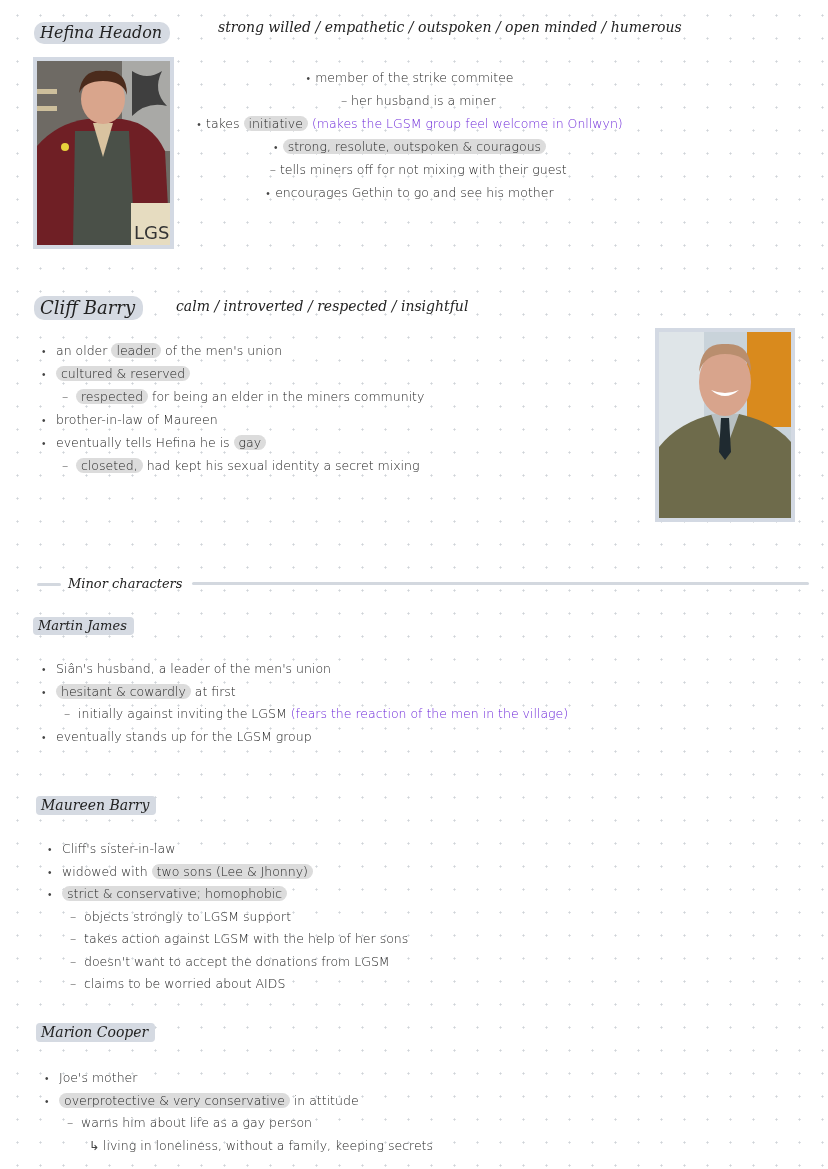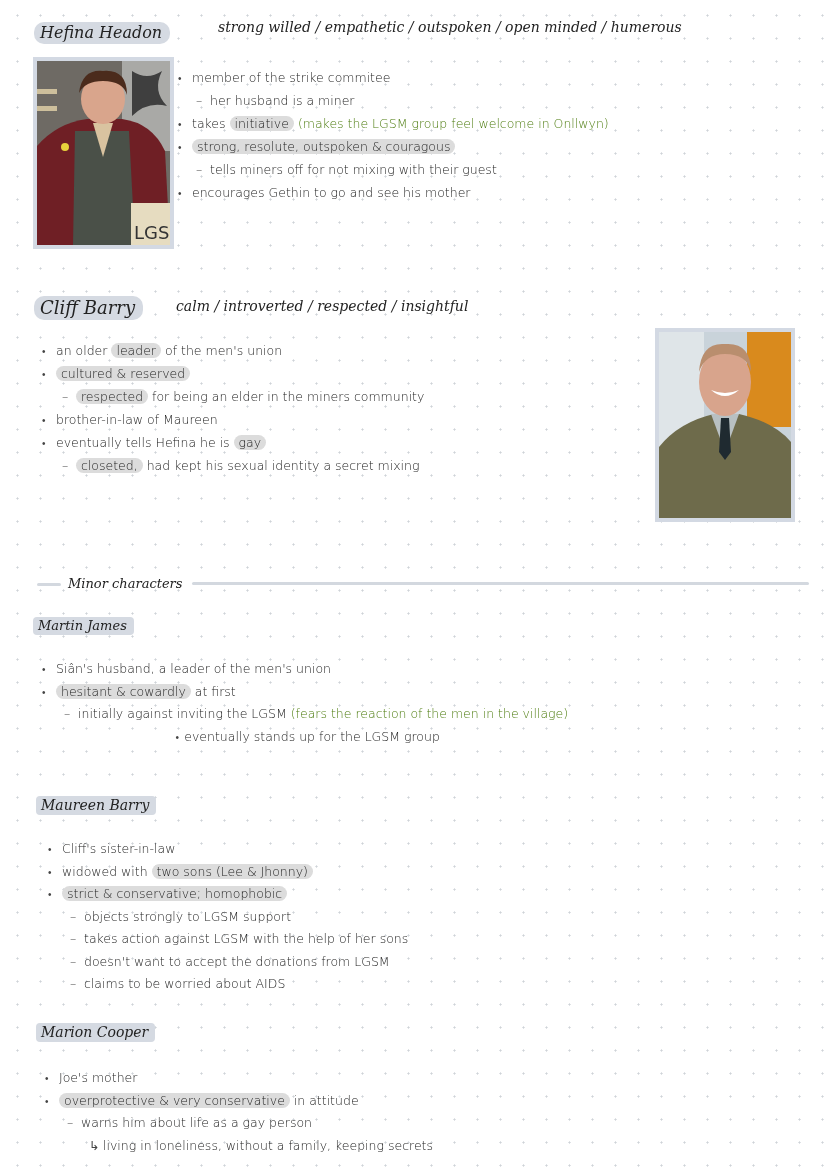--- a/index.html
+++ b/index.html
@@ -17,21 +17,21 @@
     background:#d5dae2;border-radius:10px;padding:1px 8px 2px 6px;
     font-family:"DejaVu Serif", serif;font-style:italic;font-size:16px;color:#222;
     white-space:nowrap;
   }
   .name-pill.small{font-size:13px;padding:1px 7px 2px 5px;border-radius:4px;}
   .traits{font-family:"DejaVu Serif", serif;font-style:italic;font-size:14px;color:#222;white-space:nowrap;}
   .line{font-size:12.5px;white-space:nowrap;color:#222;font-family:"DejaVu Sans", sans-serif;font-weight:300;}
   .bullet{display:inline-block;width:14px;color:#444;font-size:10px;}
   .dash{display:inline-block;width:14px;color:#444;}
   .hl{background:#dcdcdc;border-radius:8px;padding:0 5px;}
-  .note{color:#4d7c0f;}
+  .note{color:#6d28d9;}
   .photo{
     border:4px solid #d3d9e3;background:#e9edf2;box-sizing:border-box;
   }
   .divider-line{height:3px;background:#d3d8df;border-radius:2px;}
   .section-title{font-family:"DejaVu Serif", serif;font-style:italic;font-size:13px;color:#222;}
 </style>
 </head>
 <body>
 
 <div class="abs name-pill" style="left:34px;top:22px;">Hefina Headon</div>
@@ -48,21 +48,21 @@
     <path d="M38 70 L92 70 L98 184 L36 184z" fill="#4a5048"></path>
     <path d="M56 62 L66 96 L76 62z" fill="#d9c3a0"></path>
     <ellipse cx="66" cy="38" rx="22" ry="25" fill="#d9a58c"></ellipse>
     <path d="M42 32 Q45 8 66 10 Q90 8 90 34 Q86 20 66 20 Q48 20 42 32z" fill="#4b2b1c"></path>
     <circle cx="28" cy="86" r="4" fill="#e8d23c"></circle>
     <rect x="94" y="142" width="39" height="42" fill="#e6dcc0"></rect>
     <text x="97" y="178" font-size="18" font-family="DejaVu Sans, sans-serif" fill="#333">LGS</text>
   </svg>
 </div>
 
-<div class="abs" style="left:178px;top:70px;">
+<div class="abs" style="left:192px;top:70px;text-align:center;">
   <div class="line" style="height:23px;"><span class="bullet">•</span><span>member of the strike commitee</span></div>
   <div class="line" style="height:23px;padding-left:18px;"><span class="dash">–</span><span>her husband is a miner</span></div>
   <div class="line" style="height:23px;"><span class="bullet">•</span><span>takes </span><span class="hl">initiative</span><span class="note"> (makes the LGSM group feel welcome in Onllwyn)</span></div>
   <div class="line" style="height:23px;"><span class="bullet">•</span><span class="hl">strong, resolute, outspoken &amp; couragous</span></div>
   <div class="line" style="height:23px;padding-left:18px;"><span class="dash">–</span><span>tells miners off for not mixing with their guest</span></div>
   <div class="line" style="height:23px;"><span class="bullet">•</span><span>encourages Gethin to go and see his mother</span></div>
 </div>
 
 <div class="abs name-pill" style="left:34px;top:296px;font-size:18px;">Cliff Barry</div>
 <div class="abs traits" style="left:176px;top:298px;">calm / introverted / respected / insightful</div>
@@ -92,21 +92,21 @@
 
 <div class="abs divider-line" style="left:37px;top:583px;width:24px;"></div>
 <div class="abs section-title" style="left:68px;top:576px;">Minor characters</div>
 <div class="abs divider-line" style="left:192px;top:582px;width:617px;"></div>
 
 <div class="abs name-pill small" style="left:33px;top:617px;">Martin James</div>
 <div class="abs" style="left:42px;top:661px;">
   <div class="line" style="height:22.5px;"><span class="bullet">•</span><span>Siân's husband, a leader of the men's union</span></div>
   <div class="line" style="height:22.5px;"><span class="bullet">•</span><span class="hl">hesitant &amp; cowardly</span><span> at first</span></div>
   <div class="line" style="height:22.5px;padding-left:22px;"><span class="dash">–</span><span>initially against inviting the LGSM</span><span class="note"> (fears the reaction of the men in the village)</span></div>
-  <div class="line" style="height:22.5px;text-align:center;"><span class="bullet">•</span><span>eventually stands up for the LGSM group</span></div>
+  <div class="line" style="height:22.5px;"><span class="bullet">•</span><span>eventually stands up for the LGSM group</span></div>
 </div>
 
 <div class="abs name-pill small" style="left:36px;top:796px;font-size:14px;">Maureen Barry</div>
 <div class="abs" style="left:48px;top:841px;">
   <div class="line" style="height:22.5px;"><span class="bullet">•</span><span>Cliff's sister-in-law</span></div>
   <div class="line" style="height:22.5px;"><span class="bullet">•</span><span>widowed with </span><span class="hl">two sons (Lee &amp; Jhonny)</span></div>
   <div class="line" style="height:22.5px;"><span class="bullet">•</span><span class="hl">strict &amp; conservative; homophobic</span></div>
   <div class="line" style="height:22.5px;padding-left:22px;"><span class="dash">–</span><span>objects strongly to LGSM support</span></div>
   <div class="line" style="height:22.5px;padding-left:22px;"><span class="dash">–</span><span>takes action against LGSM with the help of her sons</span></div>
   <div class="line" style="height:22.5px;padding-left:22px;"><span class="dash">–</span><span>doesn't want to accept the donations from LGSM</span></div>

